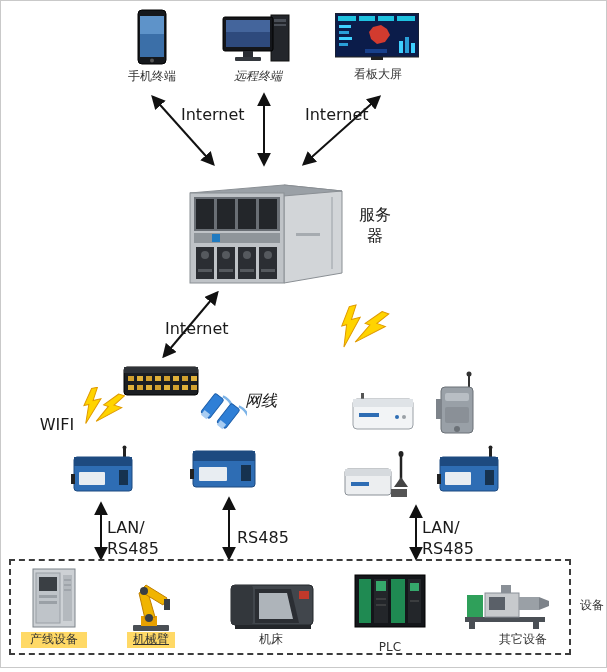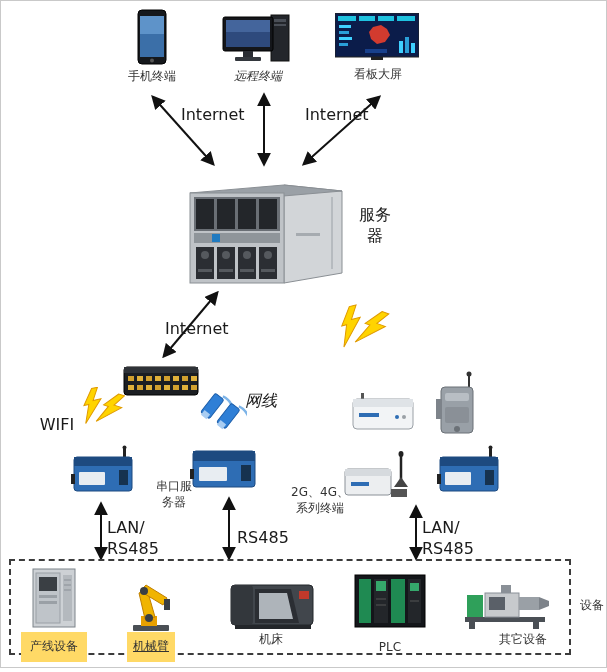--- a/index.html
+++ b/index.html
@@ -1,21 +1,21 @@
 <!DOCTYPE html>
 <html><head>
 <meta charset="utf-8">
 <style>
   * { margin:0; padding:0; box-sizing:border-box; }
   html,body { background:#fff; font-family:"DejaVu Sans","Liberation Sans",sans-serif; }
   .canvas { position:relative; width:607px; height:668px; background:#fff; border:1px solid #c9c9c9; overflow:hidden; }
   .lbl { position:absolute; font-size:12px; color:#333; text-align:center; line-height:1.3; }
   .net { font-size:16px; color:#1a1a1a; }
   .ml  { white-space:pre-line; }
-  .hl  { background:#ffd966; padding:7px 3px; }
+  .hl  { background:#ffd966; padding:0 3px; }
   .dashed-box { position:absolute; border:2px dashed #3c3c3c; background:transparent; }
   svg.overlay { position:absolute; left:0; top:0; pointer-events:none; }
   .icon { position:absolute; }
 </style>
 </head>
 <body>
 
 <div class="canvas">
 
   <svg class="overlay" width="607" height="672" viewBox="0 0 607 672">
@@ -212,25 +212,21 @@
 
   <div class="icon" style="left:188px; top:440px;">
     <svg width="70" height="52" viewBox="0 0 70 52">
       <rect x="4" y="10" width="62" height="36" rx="3" fill="#2e6db4" stroke="#1d4a80"></rect>
       <rect x="4" y="10" width="62" height="10" fill="#1d4a80"></rect>
       <rect x="10" y="26" width="28" height="14" rx="1" fill="#e8edf2"></rect>
       <rect x="52" y="24" width="10" height="16" fill="#16324f"></rect>
       <rect x="1" y="28" width="4" height="10" fill="#222"></rect>
     </svg>
   </div>
-  <div class="lbl ml" style="left:146px; top:478px; width:54px;">串口服
-务器</div>
-
-  <div class="lbl ml" style="left:284px; top:484px; width:70px;">2G、4G、
-系列终端</div>
+
 
   <div class="icon" style="left:342px; top:450px;">
     <svg width="72" height="54" viewBox="0 0 72 54">
       <line x1="58" y1="2" x2="58" y2="30" stroke="#222" stroke-width="2.5"></line>
       <ellipse cx="58" cy="3" rx="2.5" ry="3" fill="#222"></ellipse>
       <polygon points="51,36 65,36 58,26" fill="#444"></polygon>
       <rect x="2" y="18" width="46" height="26" rx="3" fill="#eceef0" stroke="#8a9097"></rect>
       <rect x="2" y="18" width="46" height="7" fill="#d6dade"></rect>
       <rect x="8" y="31" width="18" height="4" fill="#2e6db4"></rect>
       <rect x="48" y="38" width="16" height="8" fill="#555"></rect>

